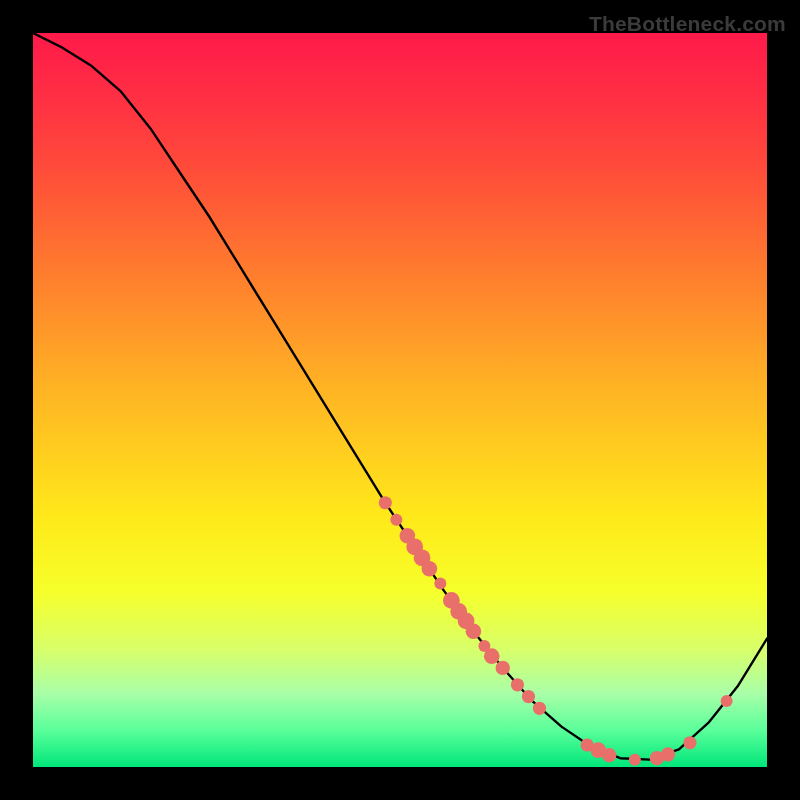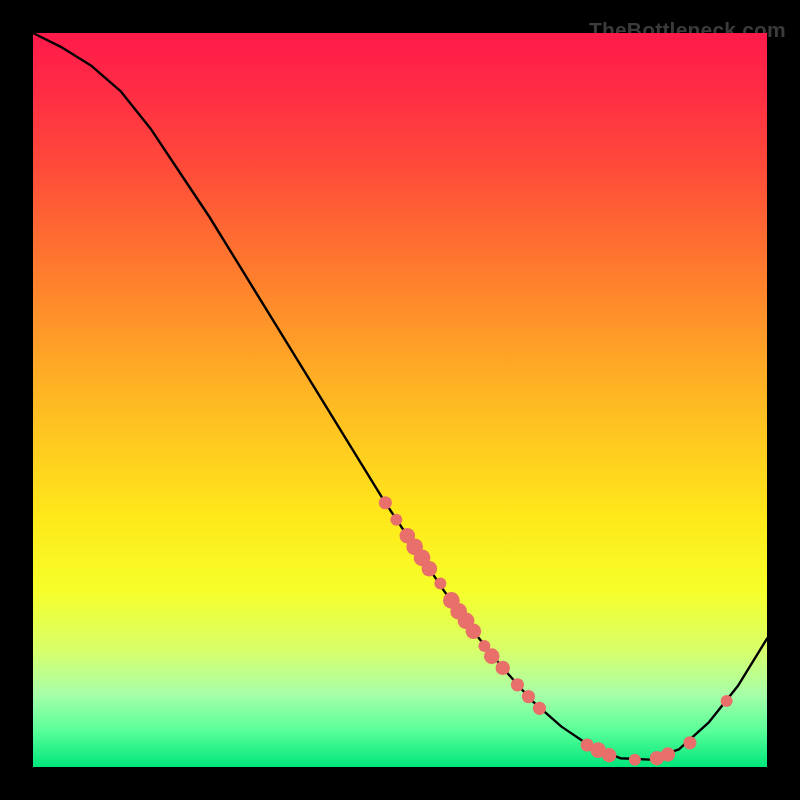--- a/index.html
+++ b/index.html
@@ -31,21 +31,21 @@
       #ffb224 48%,
       #ffe91a 66%,
       #f6ff2a 76%,
       #d8ff6a 84%,
       #a8ffa8 90%,
       #5aff9a 95%,
       #00e67a 100%);
   }
   .watermark {
     position: absolute;
-    top: 18px;
+    top: 12px;
     right: 14px;
     color: #3b3b3b;
     font-size: 21px;
     font-weight: 600;
     letter-spacing: 0.2px;
     user-select: none;
   }
   svg.curve {
     position: absolute;
     left: 0;

